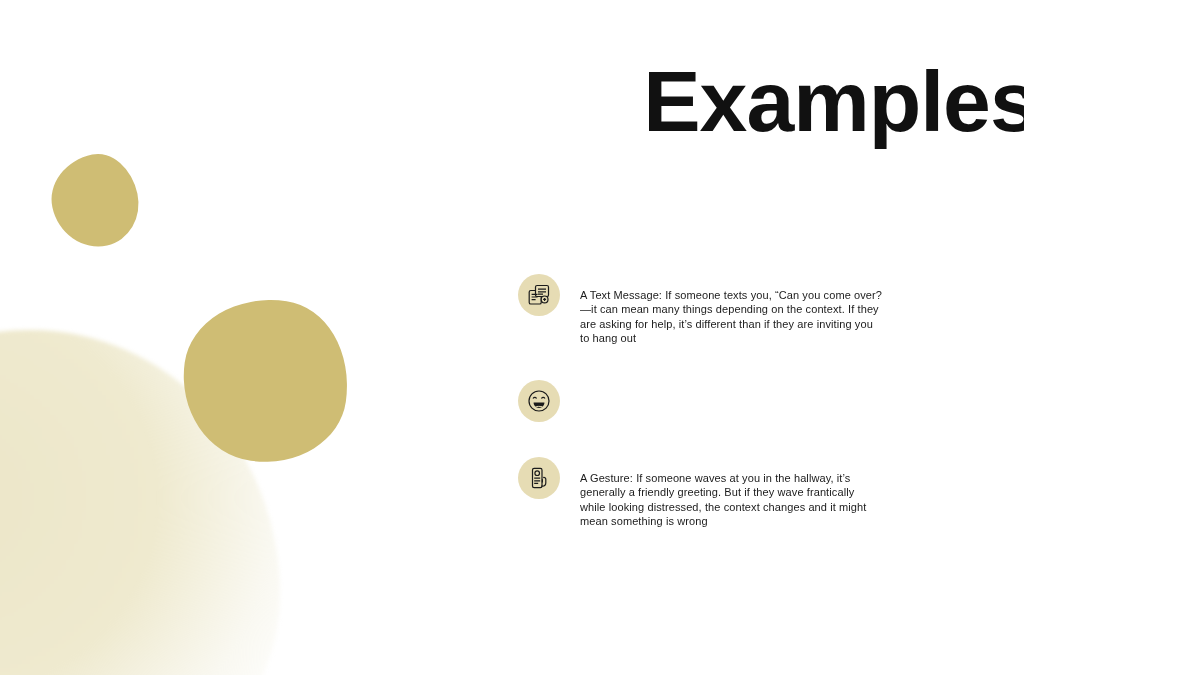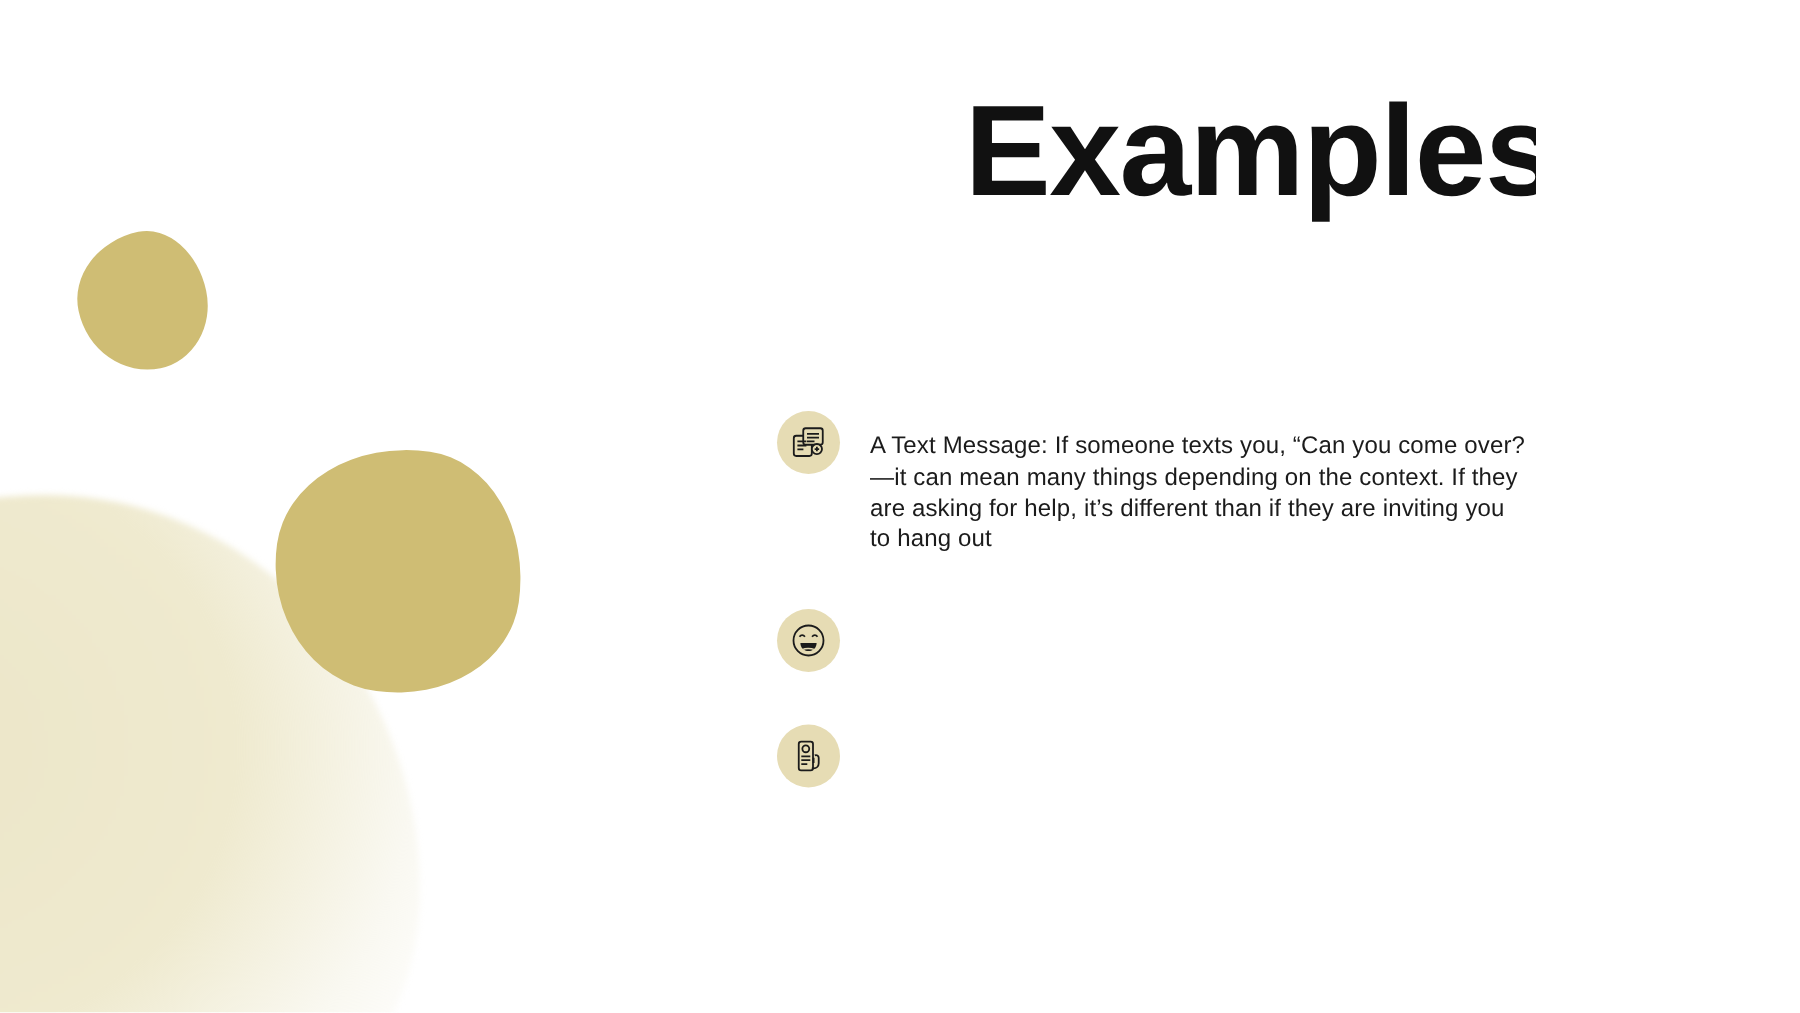--- a/index.html
+++ b/index.html
@@ -97,21 +97,21 @@
     background: #e6dcb4;
     display: flex;
     align-items: center;
     justify-content: center;
     margin-top: 2px;
   }
 
   .badge svg { display: block; }
 
   .item-text {
-    font-size: 16px;
+    font-size: 11px;
     line-height: 1.30;
     color: #1b1b1b;
     letter-spacing: 0.1px;
     padding-top: 16px;
     white-space: pre-line;
   }
 
   .item.second .item-text { padding-top: 14px; }
   .item.third .item-text { padding-top: 16px; }
 </style>
@@ -160,16 +160,20 @@
     <div class="item third">
       <span class="badge">
         <svg width="26" height="26" viewBox="0 0 26 26" fill="none" stroke="#1b1b1b" stroke-width="1.2">
           <rect x="6.5" y="3.4" width="9.5" height="19.2" rx="1.6"></rect>
           <circle cx="11.2" cy="8.2" r="2.3"></circle>
           <path d="M8.2 13.2h6M8.2 15.8h6M8.2 18.4h4"></path>
           <path d="M17.2 12.6c1.2-.6 2.6.2 2.6 1.6v3.6c0 2-1.5 3.4-3.4 3.4h-1.2" fill="none"></path>
           <path d="M16.4 14.2v3.4"></path>
         </svg>
       </span>
+      <div class="item-text">A Gesture: If someone waves at you in the hallway, it’s
+generally a friendly greeting. But if they wave frantically
+while looking distressed, the context changes and it might
+mean something is wrong</div>
     </div>
 
   </div>
 </div>
 
 </body></html>

